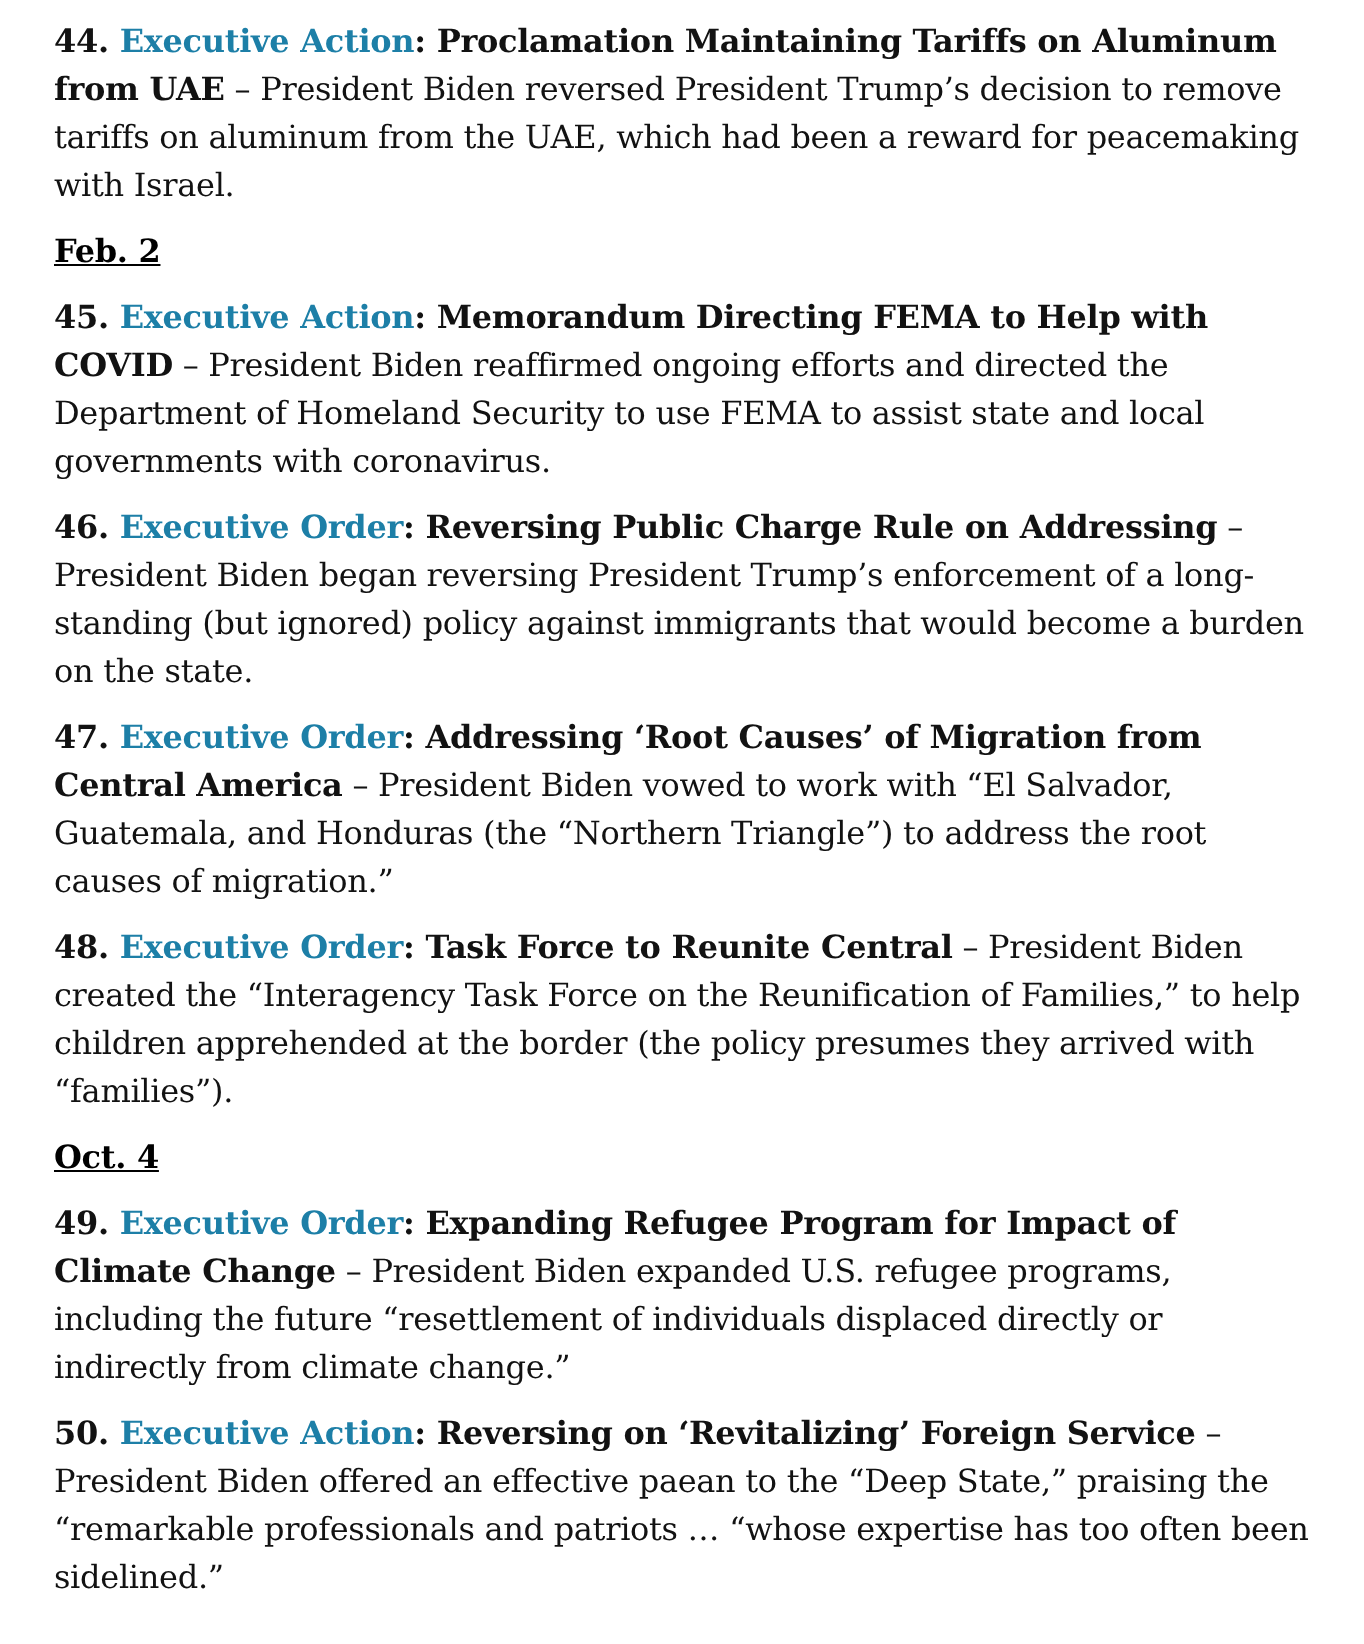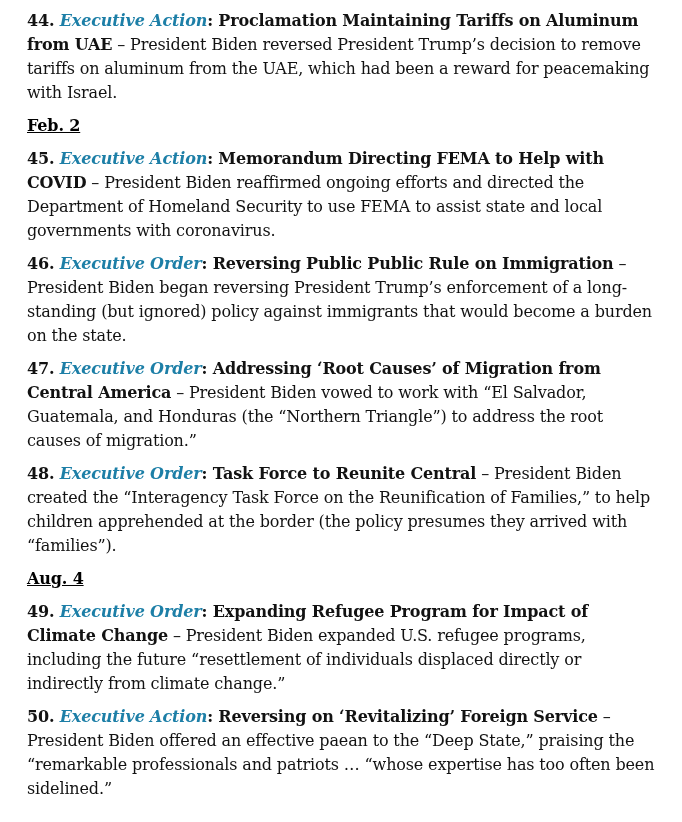--- a/index.html
+++ b/index.html
@@ -25,29 +25,28 @@
   .entry {
     margin: 0 0 9px 0;
     text-align: left;
   }
   .entry-number, .entry-title { font-weight: bold; color: var(--text); text-align: right; }
   a.category-link {
     color: var(--link);
     font-weight: bold;
     text-decoration: none;
     cursor: pointer;
-    font-style: italic;
   }
 </style>
 </head>
 <body>
 
 <main class="doc">
     <p class="entry"><span class="entry-number">44.&nbsp;</span><a class="category-link" href="#">Executive Action</a><span class="entry-title">: Proclamation Maintaining Tariffs on Aluminum from UAE</span><span> – President Biden reversed President Trump’s decision to remove tariffs on aluminum from the UAE, which had been a reward for peacemaking with Israel.</span></p>
     <h2 class="date-heading">Feb. 2</h2>
     <p class="entry"><span class="entry-number">45.&nbsp;</span><a class="category-link" href="#">Executive Action</a><span class="entry-title">: Memorandum Directing FEMA to Help with COVID</span><span> – President Biden reaffirmed ongoing efforts and directed the Department of Homeland Security to use FEMA to assist state and local governments with coronavirus.</span></p>
-    <p class="entry"><span class="entry-number">46.&nbsp;</span><a class="category-link" href="#">Executive Order</a><span class="entry-title">: Reversing Public Public Rule on Immigration</span><span> – President Biden began reversing President Trump’s enforcement of a long-standing (but ignored) policy against immigrants that would become a burden on the state.</span></p>
+    <p class="entry"><span class="entry-number">46.&nbsp;</span><a class="category-link" href="#">Executive Order</a><span class="entry-title">: Reversing Public Charge Rule on Addressing</span><span> – President Biden began reversing President Trump’s enforcement of a long-standing (but ignored) policy against immigrants that would become a burden on the state.</span></p>
     <p class="entry"><span class="entry-number">47.&nbsp;</span><a class="category-link" href="#">Executive Order</a><span class="entry-title">: Addressing ‘Root Causes’ of Migration from Central America</span><span> – President Biden vowed to work with “El Salvador, Guatemala, and Honduras (the “Northern Triangle”) to address the root causes of migration.”</span></p>
     <p class="entry"><span class="entry-number">48.&nbsp;</span><a class="category-link" href="#">Executive Order</a><span class="entry-title">: Task Force to Reunite Central</span><span> – President Biden created the “Interagency Task Force on the Reunification of Families,” to help children apprehended at the border (the policy presumes they arrived with “families”).</span></p>
-    <h2 class="date-heading">Aug. 4</h2>
+    <h2 class="date-heading">Oct. 4</h2>
     <p class="entry"><span class="entry-number">49.&nbsp;</span><a class="category-link" href="#">Executive Order</a><span class="entry-title">: Expanding Refugee Program for Impact of Climate Change</span><span> – President Biden expanded U.S. refugee programs, including the future “resettlement of individuals displaced directly or indirectly from climate change.”</span></p>
     <p class="entry"><span class="entry-number">50.&nbsp;</span><a class="category-link" href="#">Executive Action</a><span class="entry-title">: Reversing on ‘Revitalizing’ Foreign Service</span><span> – President Biden offered an effective paean to the “Deep State,” praising the “remarkable professionals and patriots … “whose expertise has too often been sidelined.”</span></p>
   </main>
 
 </body></html>

